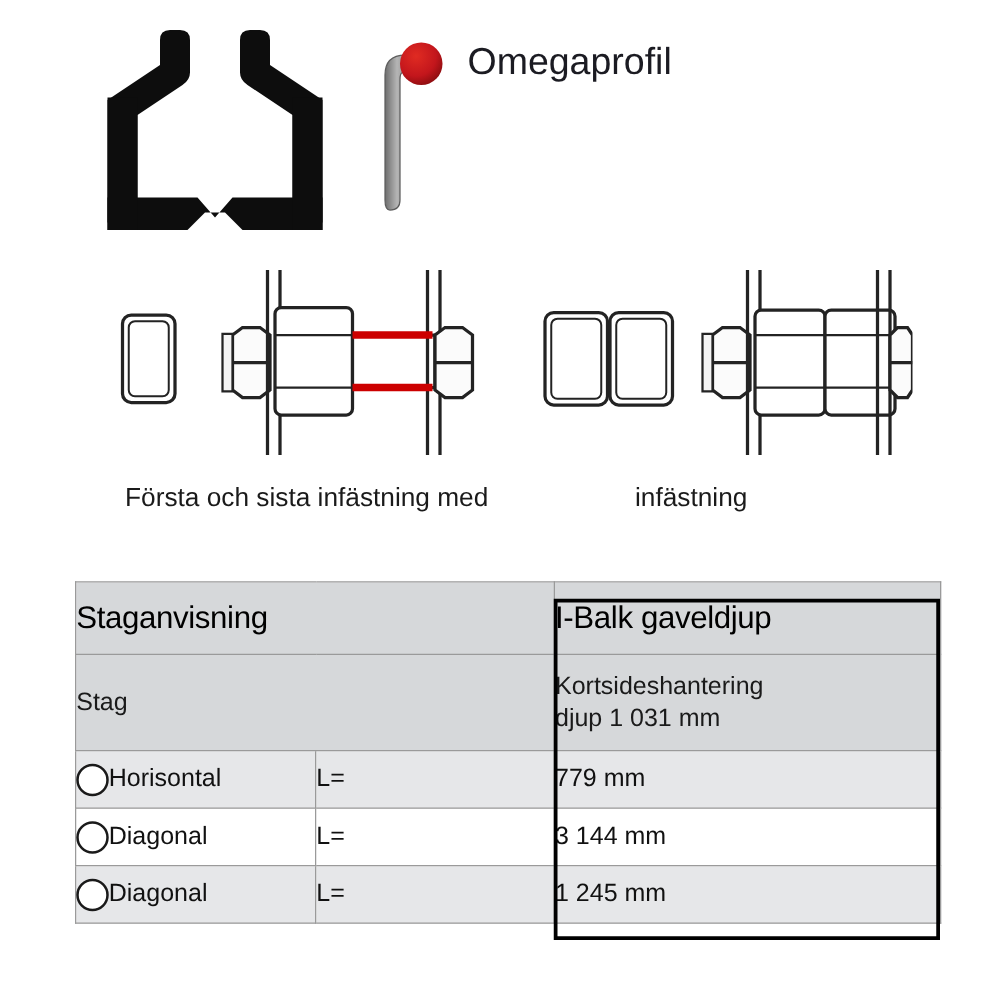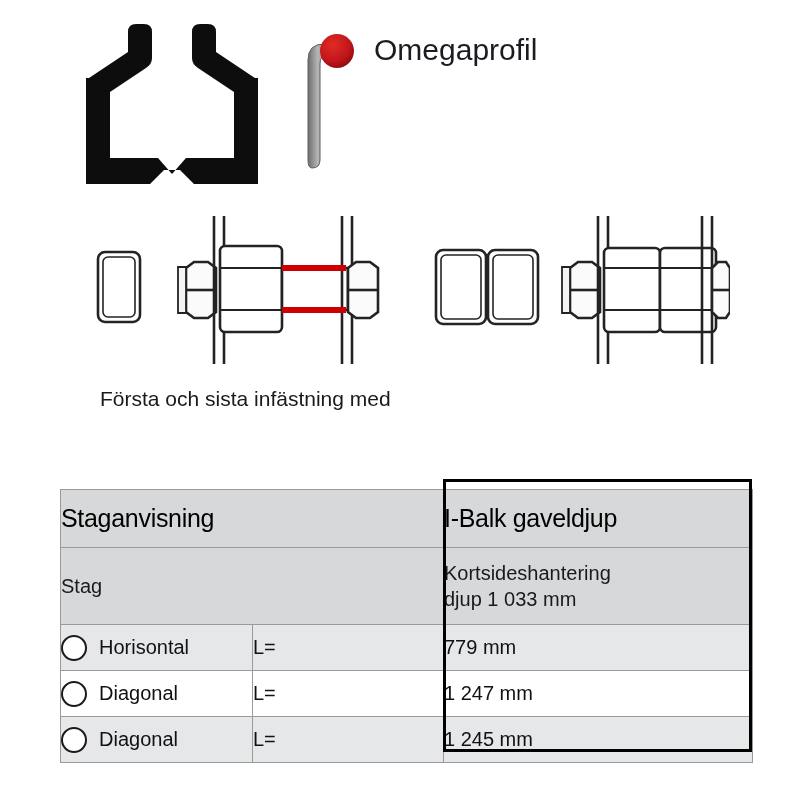--- a/index.html
+++ b/index.html
@@ -77,21 +77,21 @@
     font-size: 21px;
     line-height: 29px;
     color: #1a1a1a;
   }
   #caption-first-last { left: 84px; top: 0px; width: 400px; }
   #caption-other      { left: 492px; top: 0px; width: 230px; }
 
   
   #spec-table-wrap {
     position: absolute;
-    left: 60px; top: 489px;
+    left: 60px; top: 465px;
     width: 692px;
   }
   table#spec-table {
     border-collapse: collapse;
     table-layout: fixed;
     width: 692px;
     background: #ffffff;
   }
   table#spec-table col.c-label { width: 192px; }
   table#spec-table col.c-len   { width: 191px; }
@@ -135,21 +135,20 @@
   }
   tr.data-row.shade td { background: #e6e7e9; }
   tr.data-row.plain td { background: #ffffff; }
 
   td.opt-cell {
     padding: 0 0 0 10px;
   }
   .opt-inner {
     display: flex;
     align-items: center;
-    gap: 12px;
   }
   .radio-circle {
     width: 26px; height: 26px;
     border: 2px solid #1a1a1a;
     border-radius: 50%;
     background: #ffffff;
     flex: 0 0 auto;
     box-sizing: border-box;
   }
   .opt-label { font-size: 20px; color: #111111; }
@@ -319,41 +318,42 @@
       </g>
     </svg>
   </div>
 </div>
 
 <div id="caption-row">
   <div class="caption" id="caption-first-last">
     <div>Första och sista infästning med</div>
   </div>
   <div class="caption" id="caption-other">
+    <div>infästning</div>
   </div>
 </div>
 
 <div id="spec-table-wrap">
   <table id="spec-table">
     <colgroup>
       <col class="c-label">
       <col class="c-len">
       <col class="c-value">
     </colgroup>
     <tbody>
       <tr class="header-row">
         <th colspan="2">Staganvisning</th>
         <th>I-Balk gaveldjup</th>
       </tr>
 
       <tr class="sub-row">
         <td colspan="2">Stag</td>
         <td class="desc-cell">
           <div>Kortsideshantering</div>
-          <div>djup 1 033 mm</div>
+          <div>djup 1 031 mm</div>
         </td>
       </tr>
 
       <tr class="data-row shade">
         <td class="opt-cell">
           <div class="opt-inner">
             <span class="radio-circle"></span>
             <span class="opt-label">Horisontal</span>
           </div>
         </td>
@@ -362,21 +362,21 @@
       </tr>
 
       <tr class="data-row plain">
         <td class="opt-cell">
           <div class="opt-inner">
             <span class="radio-circle"></span>
             <span class="opt-label">Diagonal</span>
           </div>
         </td>
         <td class="len-cell">L=</td>
-        <td class="value-cell">1 247 mm</td>
+        <td class="value-cell">3 144 mm</td>
       </tr>
 
       <tr class="data-row shade">
         <td class="opt-cell">
           <div class="opt-inner">
             <span class="radio-circle"></span>
             <span class="opt-label">Diagonal</span>
           </div>
         </td>
         <td class="len-cell">L=</td>

